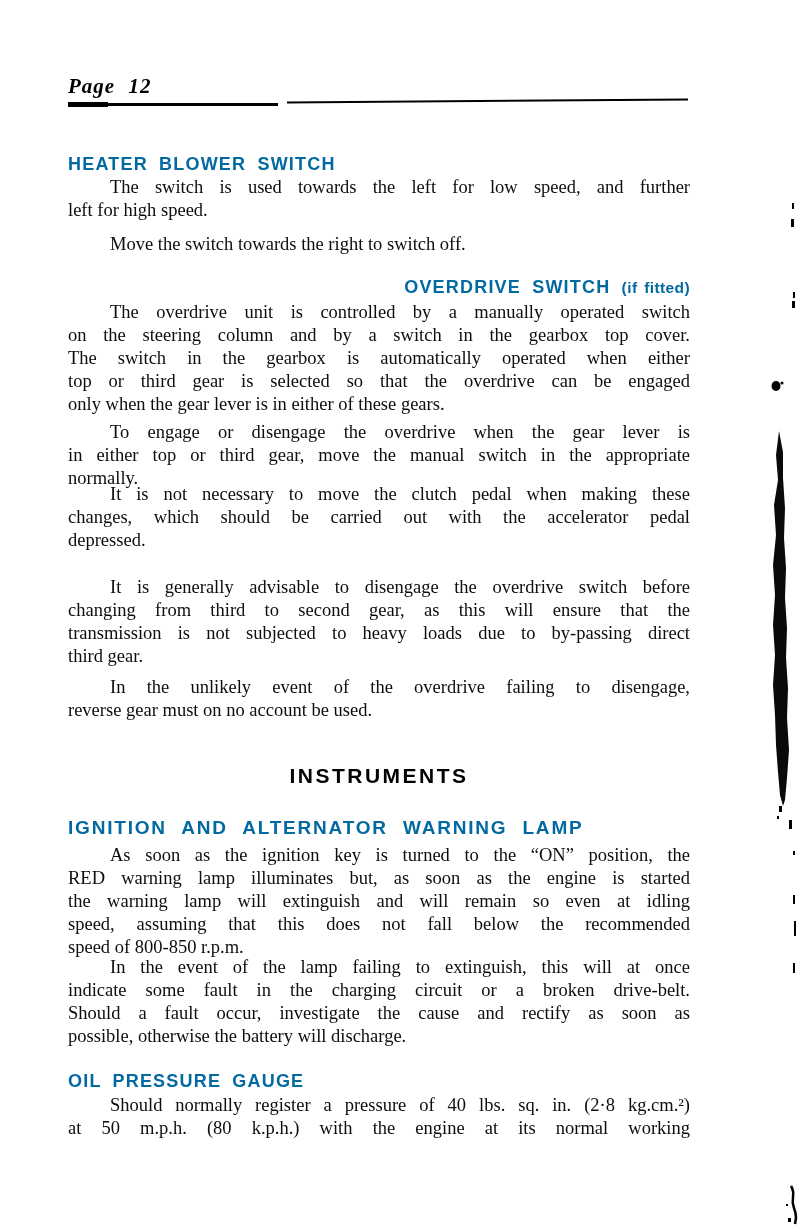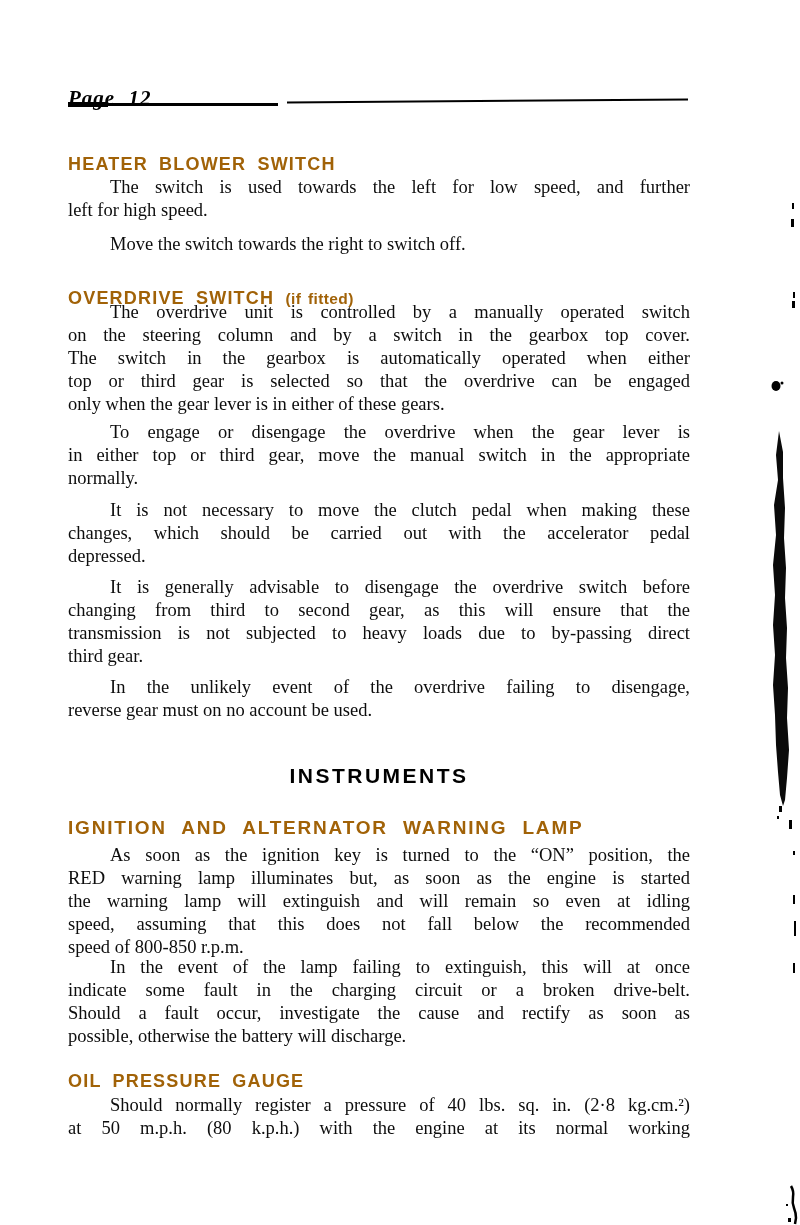--- a/index.html
+++ b/index.html
@@ -10,68 +10,68 @@
     font-family:"Liberation Serif", serif; color:#0d0d0d;
   }
   .block { position:absolute; left:68px; width:622px; }
   .page-label {
     font-style:italic; font-weight:600; font-size:21px;
     letter-spacing:1px; word-spacing:7px; color:#000;
   }
   .rule-seg { position:absolute; background:#000; }
   .h-sub {
     font-family:"Liberation Sans", sans-serif; font-weight:bold;
-    font-size:18px; letter-spacing:1.2px; word-spacing:5px; color:#a16207;
+    font-size:18px; letter-spacing:1.2px; word-spacing:5px; color:#0369a1;
     white-space:nowrap;
   }
   .h-sub .suffix { font-size:15.5px; letter-spacing:0.4px; word-spacing:2px; }
   .h-sub.wide { font-size:19px; letter-spacing:1.8px; word-spacing:8px; }
   .h-center {
     font-family:"Liberation Sans", sans-serif; font-weight:bold;
     font-size:21px; letter-spacing:2.5px; color:#000; text-align:center;
   }
   .para { font-size:18.5px; line-height:23px; }
   .line { text-align:justify; text-align-last:justify; text-justify:inter-word; }
   .line.first { text-indent:42px; }
   .line.open { text-align:right; text-align-last:left; }
   .artifacts { position:absolute; left:0; top:0; pointer-events:none; }
 </style>
 </head>
 <body>
 
 <div class="page">
 
-  <div class="block page-label" style="top:74px;margin-top:12px;">Page 12</div>
+  <div class="block page-label" style="top:74px;">Page 12</div>
   <div class="rule-seg" style="left:68px; top:103px; width:210px; height:3px;"></div>
   <div class="rule-seg" style="left:68px; top:102px; width:40px; height:5px;"></div>
   <div class="rule-seg" style="left:287px; top:100px; width:401px; height:2px; transform:rotate(-0.4deg);"></div>
 
   <div class="block h-sub" style="top:154px;">HEATER BLOWER SWITCH</div>
   <div class="block para" style="top:176px;">
     <div class="line first">The switch is used towards the left for low speed, and further</div>
     <div class="line open">left for high speed.</div>
   </div>
   <div class="block para" style="top:233px;">
     <div class="line first open">Move the switch towards the right to switch off.</div>
   </div>
 
-  <div class="block h-sub" style="top:288px;"><span>OVERDRIVE SWITCH</span>&nbsp;<span class="suffix">(if fitted)</span></div>
+  <div class="block h-sub" style="top:277px;text-align:right;"><span>OVERDRIVE SWITCH</span>&nbsp;<span class="suffix">(if fitted)</span></div>
   <div class="block para" style="top:301px;">
     <div class="line first">The overdrive unit is controlled by a manually operated switch</div>
     <div class="line">on the steering column and by a switch in the gearbox top cover.</div>
     <div class="line">The switch in the gearbox is automatically operated when either</div>
     <div class="line">top or third gear is selected so that the overdrive can be engaged</div>
     <div class="line open">only when the gear lever is in either of these gears.</div>
   </div>
   <div class="block para" style="top:421px;">
     <div class="line first">To engage or disengage the overdrive when the gear lever is</div>
     <div class="line">in either top or third gear, move the manual switch in the appropriate</div>
     <div class="line open">normally.</div>
   </div>
-  <div class="block para" style="top:499px;">
+  <div class="block para" style="top:483px;">
     <div class="line first">It is not necessary to move the clutch pedal when making these</div>
     <div class="line">changes, which should be carried out with the accelerator pedal</div>
     <div class="line open">depressed.</div>
   </div>
   <div class="block para" style="top:576px;">
     <div class="line first">It is generally advisable to disengage the overdrive switch before</div>
     <div class="line">changing from third to second gear, as this will ensure that the</div>
     <div class="line">transmission is not subjected to heavy loads due to by-passing direct</div>
     <div class="line open">third gear.</div>
   </div>

